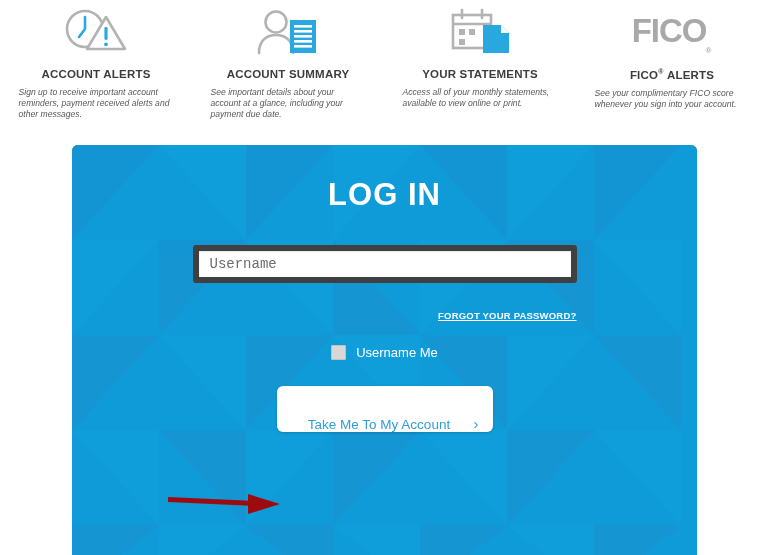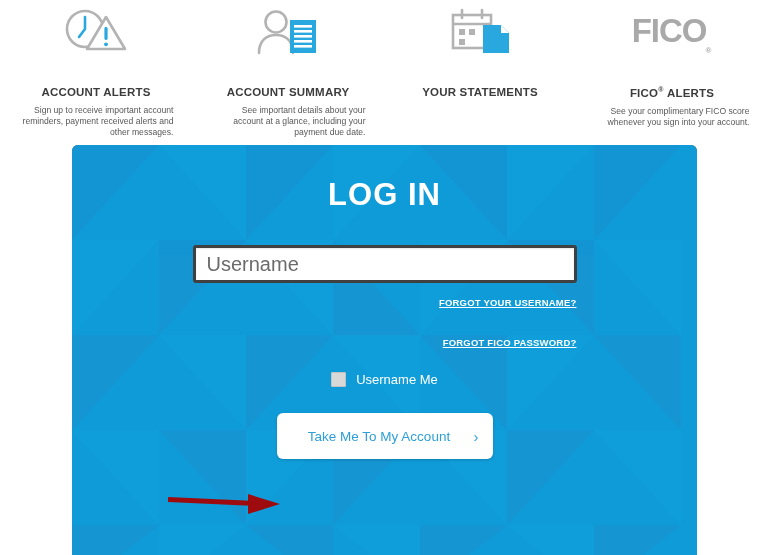--- a/index.html
+++ b/index.html
@@ -36,35 +36,36 @@
     display: flex;
     align-items: center;
     justify-content: center;
   }
   .feature-title {
     font-size: 11.5px;
     font-weight: bold;
     color: #3c3c3c;
     letter-spacing: 0.2px;
     text-align: center;
-    margin-top: 24px;
+    margin-top: 6px;
     white-space: nowrap;
   }
   .feature-title .reg {
     font-size: 7px;
     vertical-align: super;
     font-weight: bold;
   }
   .feature-desc {
     font-size: 8.6px;
     line-height: 11px;
     color: #58585a;
-    text-align: right;
+    text-align: left;
     margin-top: 7px;
     max-width: 155px;
+    font-style: italic;
   }
 
   
   .fico-logo {
     font-size: 33px;
     font-weight: bold;
     color: #a9a9a9;
     letter-spacing: -1px;
     line-height: 1;
     position: relative;
@@ -117,27 +118,27 @@
     width: 384px;
     margin: 0 auto;
   }
   .field-wrap.username { margin-top: 32px; }
   .field-wrap.password { margin-top: 22px; }
 
   .text-input {
     width: 384px;
     height: 38px;
     box-sizing: border-box;
-    border: 3px solid #404040;
+    border: 6px solid #404040;
     border-radius: 3px;
     background: #ffffff;
     padding: 0 11px;
-    font-size: 20px;
+    font-size: 14px;
     color: #5a5a5a;
-    font-family: Liberation Sans, sans-serif;
+    font-family: Liberation Mono, monospace;
     outline: none;
     box-shadow: 0 1px 2px rgba(0,0,0,0.10) inset;
   }
   .text-input::placeholder { color: #6b6b6b; opacity: 1; }
 
   .forgot-row {
     text-align: right;
     margin-top: 9px;
   }
   .forgot-link {
@@ -181,21 +182,21 @@
     transform: translateX(-50%);
     top: 0;
     width: 216px;
     height: 46px;
     background: #ffffff;
     border: none;
     border-radius: 6px;
     box-shadow: 0 1px 3px rgba(0,0,0,0.18);
     cursor: pointer;
     display: flex;
-    align-items: center;
+    align-items: flex-end;
     justify-content: center;
     padding: 0 14px;
     box-sizing: border-box;
   }
   .cta-label {
     color: #2e9fd9;
     font-size: 13.5px;
     flex: 1;
     text-align: center;
   }
@@ -263,20 +264,21 @@
         <line x1="17" y1="3" x2="17" y2="11" stroke="#b3b3b3" stroke-width="2.6" stroke-linecap="round"></line>
         <line x1="37" y1="3" x2="37" y2="11" stroke="#b3b3b3" stroke-width="2.6" stroke-linecap="round"></line>
         <rect x="14" y="22" width="6" height="6" fill="#b3b3b3"></rect>
         <rect x="24" y="22" width="6" height="6" fill="#b3b3b3"></rect>
         <rect x="14" y="32" width="6" height="6" fill="#b3b3b3"></rect>
         <path d="M38 18 L56 18 L64 26 L64 46 L38 46 Z" fill="#29a8e0"></path>
         <path d="M56 18 L56 26 L64 26 Z" fill="#ffffff"></path>
       </svg>
     </div>
     <div class="feature-title">YOUR STATEMENTS</div>
+    <div class="feature-desc">Access all of your monthly statements, available to view online or print.</div>
   </div>
 
   <div class="feature">
     <div class="feature-icon">
       <div class="fico-logo">
         <span>FICO</span><span class="tm">®</span>
       </div>
     </div>
     <div class="feature-title">
       <span>FICO</span><span class="reg">®</span>&nbsp;<span>ALERTS</span>
@@ -330,28 +332,25 @@
       <polygon points="435,348 522,348 522,410"></polygon>
     </g>
   </svg>
 
   <div class="panel-content">
 
     <h1 class="login-title">LOG IN</h1>
 
     <div class="field-wrap username">
       <input class="text-input" type="text" placeholder="Username" style="">
-      <div class="forgot-row">
-        <span class="forgot-link">FORGOT YOUR USERNAME?</span>
-      </div>
     </div>
 
     <div class="field-wrap password">
       <div class="forgot-row">
-        <span class="forgot-link">FORGOT FICO PASSWORD?</span>
+        <span class="forgot-link">FORGOT YOUR PASSWORD?</span>
       </div>
     </div>
 
     <div class="remember-row">
       <span class="checkbox"></span>
       <span class="remember-label">Username Me</span>
     </div>
 
     <div class="button-row">
       <button class="cta-button">

